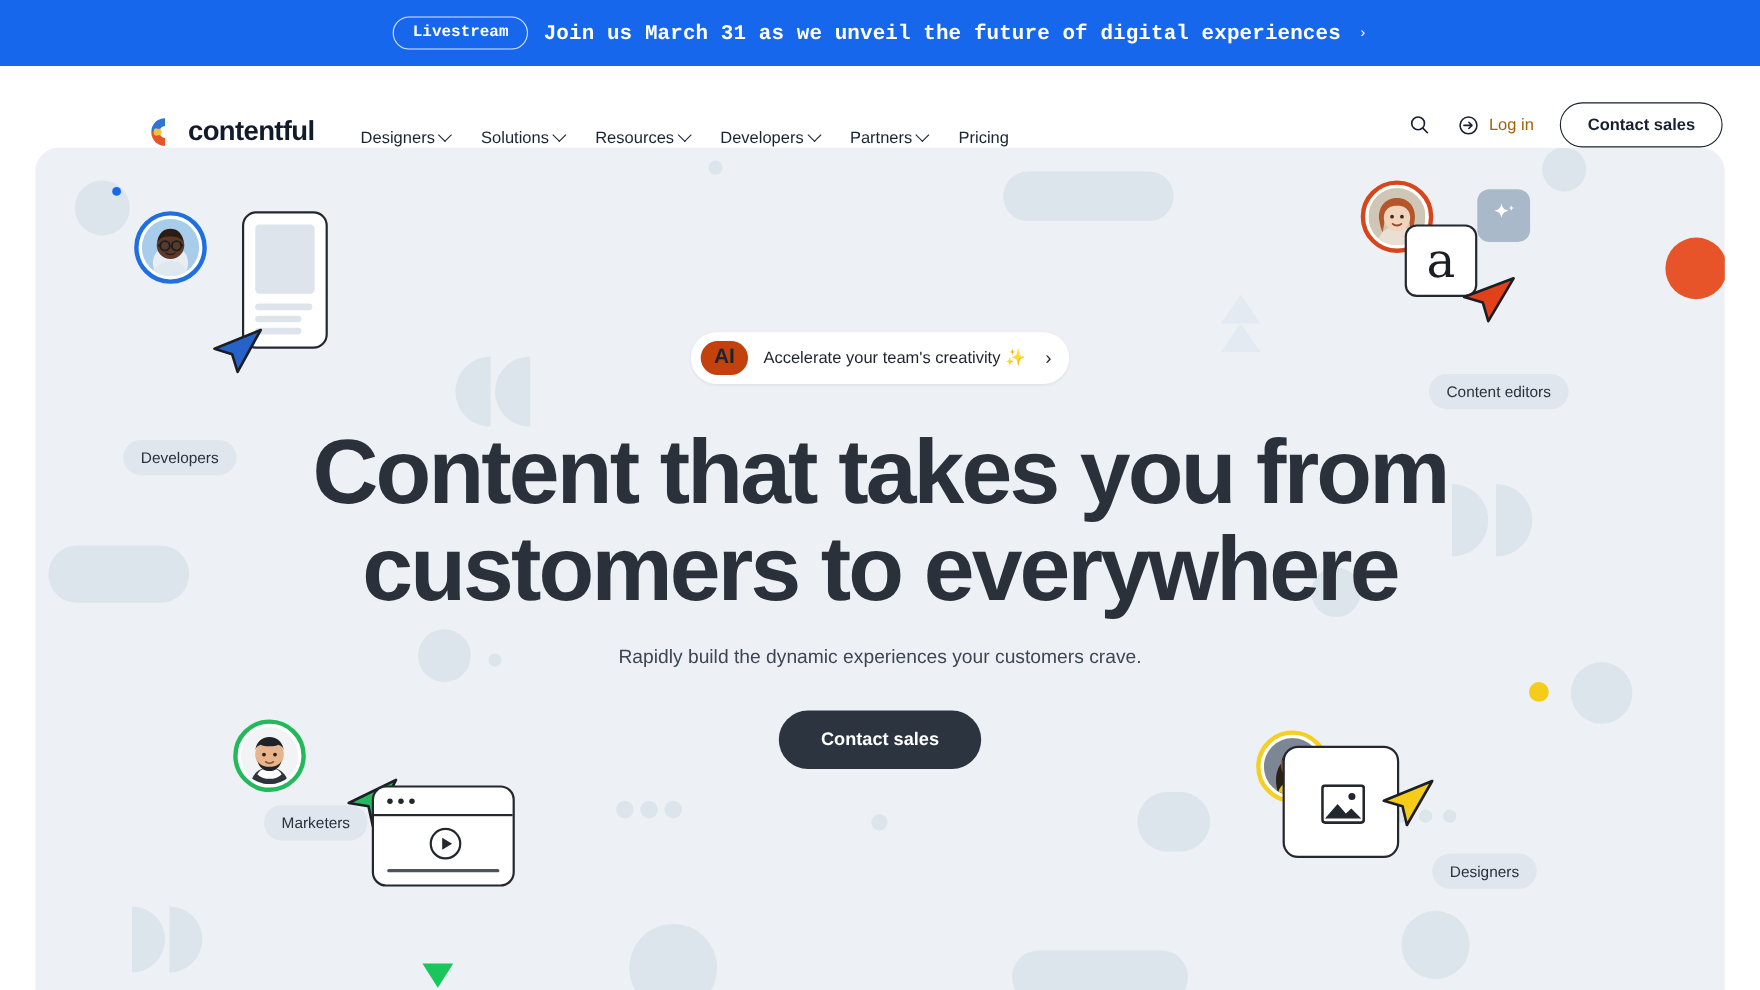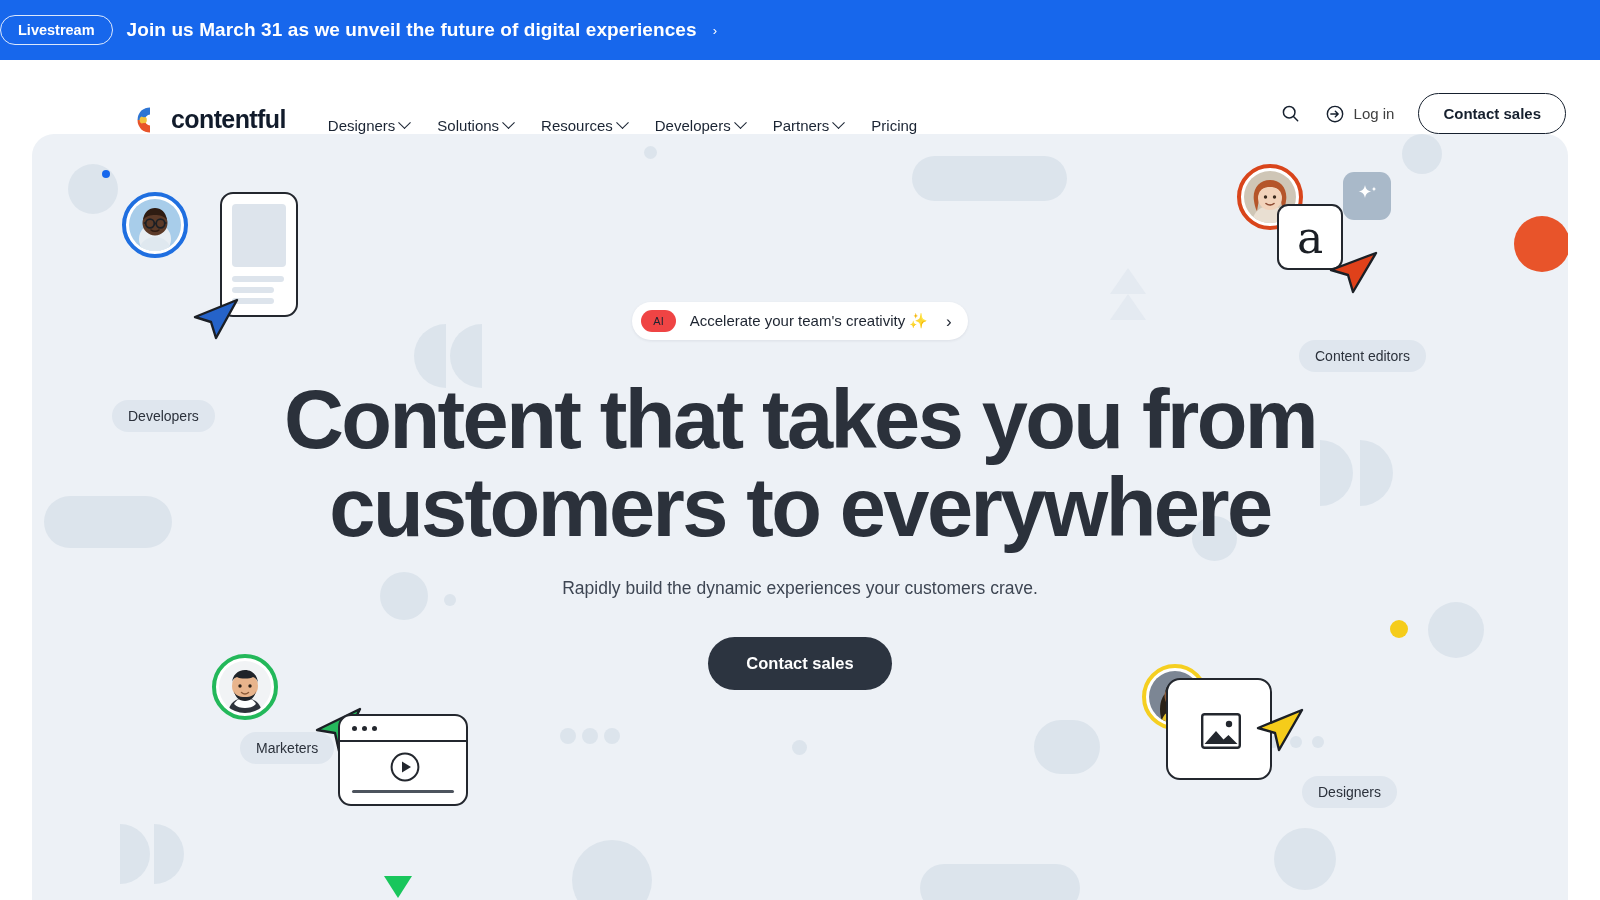--- a/index.html
+++ b/index.html
@@ -10,23 +10,25 @@
     background: #ffffff;
     overflow: hidden;
   }
 
   
   .banner {
     height: 60px;
     background: #1767ec;
     display: flex;
     align-items: center;
+    justify-content: center;
     gap: 14px;
     position: relative;
     z-index: 40;
+    font-family: Liberation Mono, monospace;
   }
   .banner-tag {
     border: 1.5px solid rgba(255,255,255,.85);
     color: #ffffff;
     border-radius: 20px;
     font-size: 14.5px;
     font-weight: 600;
     padding: 7px 17px;
     line-height: 1;
     white-space: nowrap;
@@ -88,21 +90,21 @@
   }
   .nav-right {
     margin-left: auto;
     display: flex;
     align-items: center;
     gap: 24px;
   }
   .icon-btn { cursor: pointer; display: flex; align-items: center; }
   .login {
     display: flex; align-items: center; gap: 9px;
-    font-size: 15px; color: #404040; cursor: pointer;
+    font-size: 15px; color: #a16207; cursor: pointer;
   }
   .contact-outline {
     border: 1.6px solid #16202e;
     border-radius: 26px;
     padding: 11px 24px;
     font-size: 15px;
     font-weight: 700;
     color: #16202e;
     background: #fff;
     cursor: pointer;
@@ -143,24 +145,24 @@
     display: inline-flex;
     align-items: center;
     gap: 14px;
     background: #ffffff;
     border-radius: 999px;
     padding: 8px 16px 8px 9px;
     box-shadow: 0 1px 3px rgba(20,30,50,.08);
     cursor: pointer;
   }
   .ai-badge {
-    background: #ef4444;
+    background: #c2410c;
     color: #1d2430;
-    font-size: 11px;
-    font-weight: 400;
+    font-size: 19px;
+    font-weight: 700;
     border-radius: 999px;
     padding: 5px 12px;
     line-height: 1.1;
   }
   .ai-text {
     font-size: 15px;
     color: #1d2430;
   }
   .ai-chev {
     font-size: 17px;

